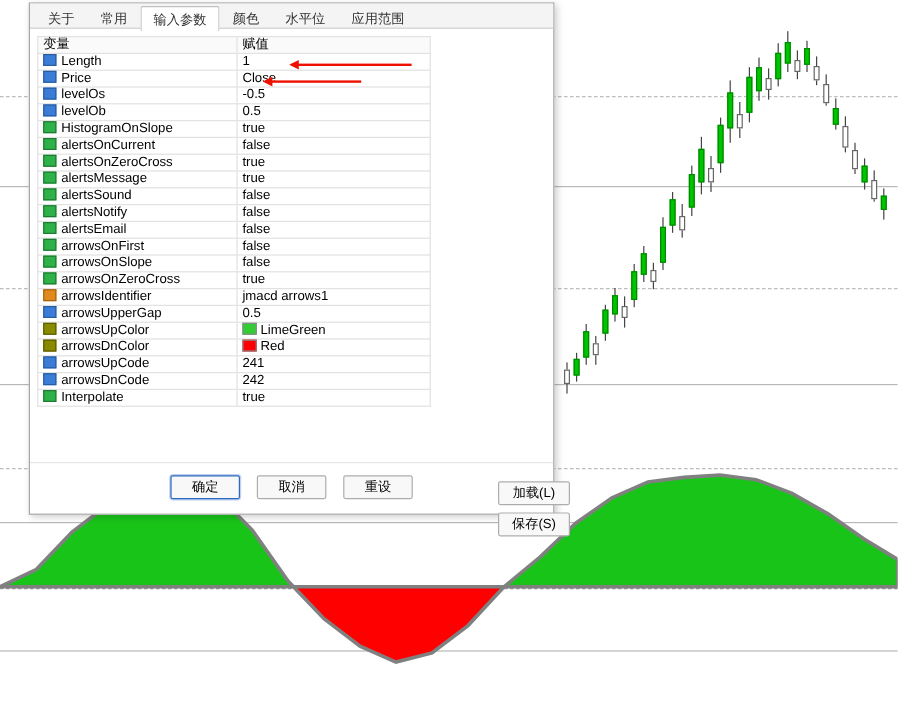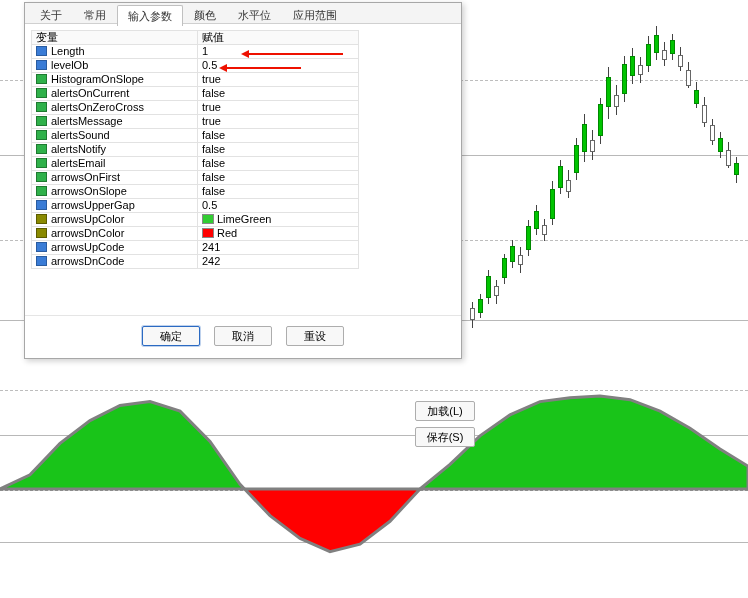--- a/index.html
+++ b/index.html
@@ -395,20 +395,28 @@
           <th>变量</th>
           <th>赋值</th>
         </tr>
       </thead>
       <tbody id="param-body">
           <tr>
             <td class="name"><span class="ptype-icon pt-int"></span>Length</td>
             <td class="val">1</td>
           </tr>
           <tr>
+            <td class="name"><span class="ptype-icon pt-enum"></span>Price</td>
+            <td class="val">Close</td>
+          </tr>
+          <tr>
+            <td class="name"><span class="ptype-icon pt-dbl"></span>levelOs</td>
+            <td class="val">-0.5</td>
+          </tr>
+          <tr>
             <td class="name"><span class="ptype-icon pt-dbl"></span>levelOb</td>
             <td class="val">0.5</td>
           </tr>
           <tr>
             <td class="name"><span class="ptype-icon pt-bool"></span>HistogramOnSlope</td>
             <td class="val">true</td>
           </tr>
           <tr>
             <td class="name"><span class="ptype-icon pt-bool"></span>alertsOnCurrent</td>
             <td class="val">false</td>
@@ -435,38 +443,50 @@
           </tr>
           <tr>
             <td class="name"><span class="ptype-icon pt-bool"></span>arrowsOnFirst</td>
             <td class="val">false</td>
           </tr>
           <tr>
             <td class="name"><span class="ptype-icon pt-bool"></span>arrowsOnSlope</td>
             <td class="val">false</td>
           </tr>
           <tr>
+            <td class="name"><span class="ptype-icon pt-bool"></span>arrowsOnZeroCross</td>
+            <td class="val">true</td>
+          </tr>
+          <tr>
+            <td class="name"><span class="ptype-icon pt-str"></span>arrowsIdentifier</td>
+            <td class="val">jmacd arrows1</td>
+          </tr>
+          <tr>
             <td class="name"><span class="ptype-icon pt-dbl"></span>arrowsUpperGap</td>
             <td class="val">0.5</td>
           </tr>
           <tr>
             <td class="name"><span class="ptype-icon pt-col"></span>arrowsUpColor</td>
             <td class="val"><span class="swatch sw-lime"></span>LimeGreen</td>
           </tr>
           <tr>
             <td class="name"><span class="ptype-icon pt-col"></span>arrowsDnColor</td>
             <td class="val"><span class="swatch sw-red"></span>Red</td>
           </tr>
           <tr>
             <td class="name"><span class="ptype-icon pt-int"></span>arrowsUpCode</td>
             <td class="val">241</td>
           </tr>
           <tr>
             <td class="name"><span class="ptype-icon pt-int"></span>arrowsDnCode</td>
             <td class="val">242</td>
+          </tr>
+          <tr>
+            <td class="name"><span class="ptype-icon pt-bool"></span>Interpolate</td>
+            <td class="val">true</td>
           </tr>
         </tbody>
     </table>
   </div>
 
   <div class="side-buttons">
     <div class="btn">加载(L)</div>
     <div class="btn">保存(S)</div>
   </div>
 

